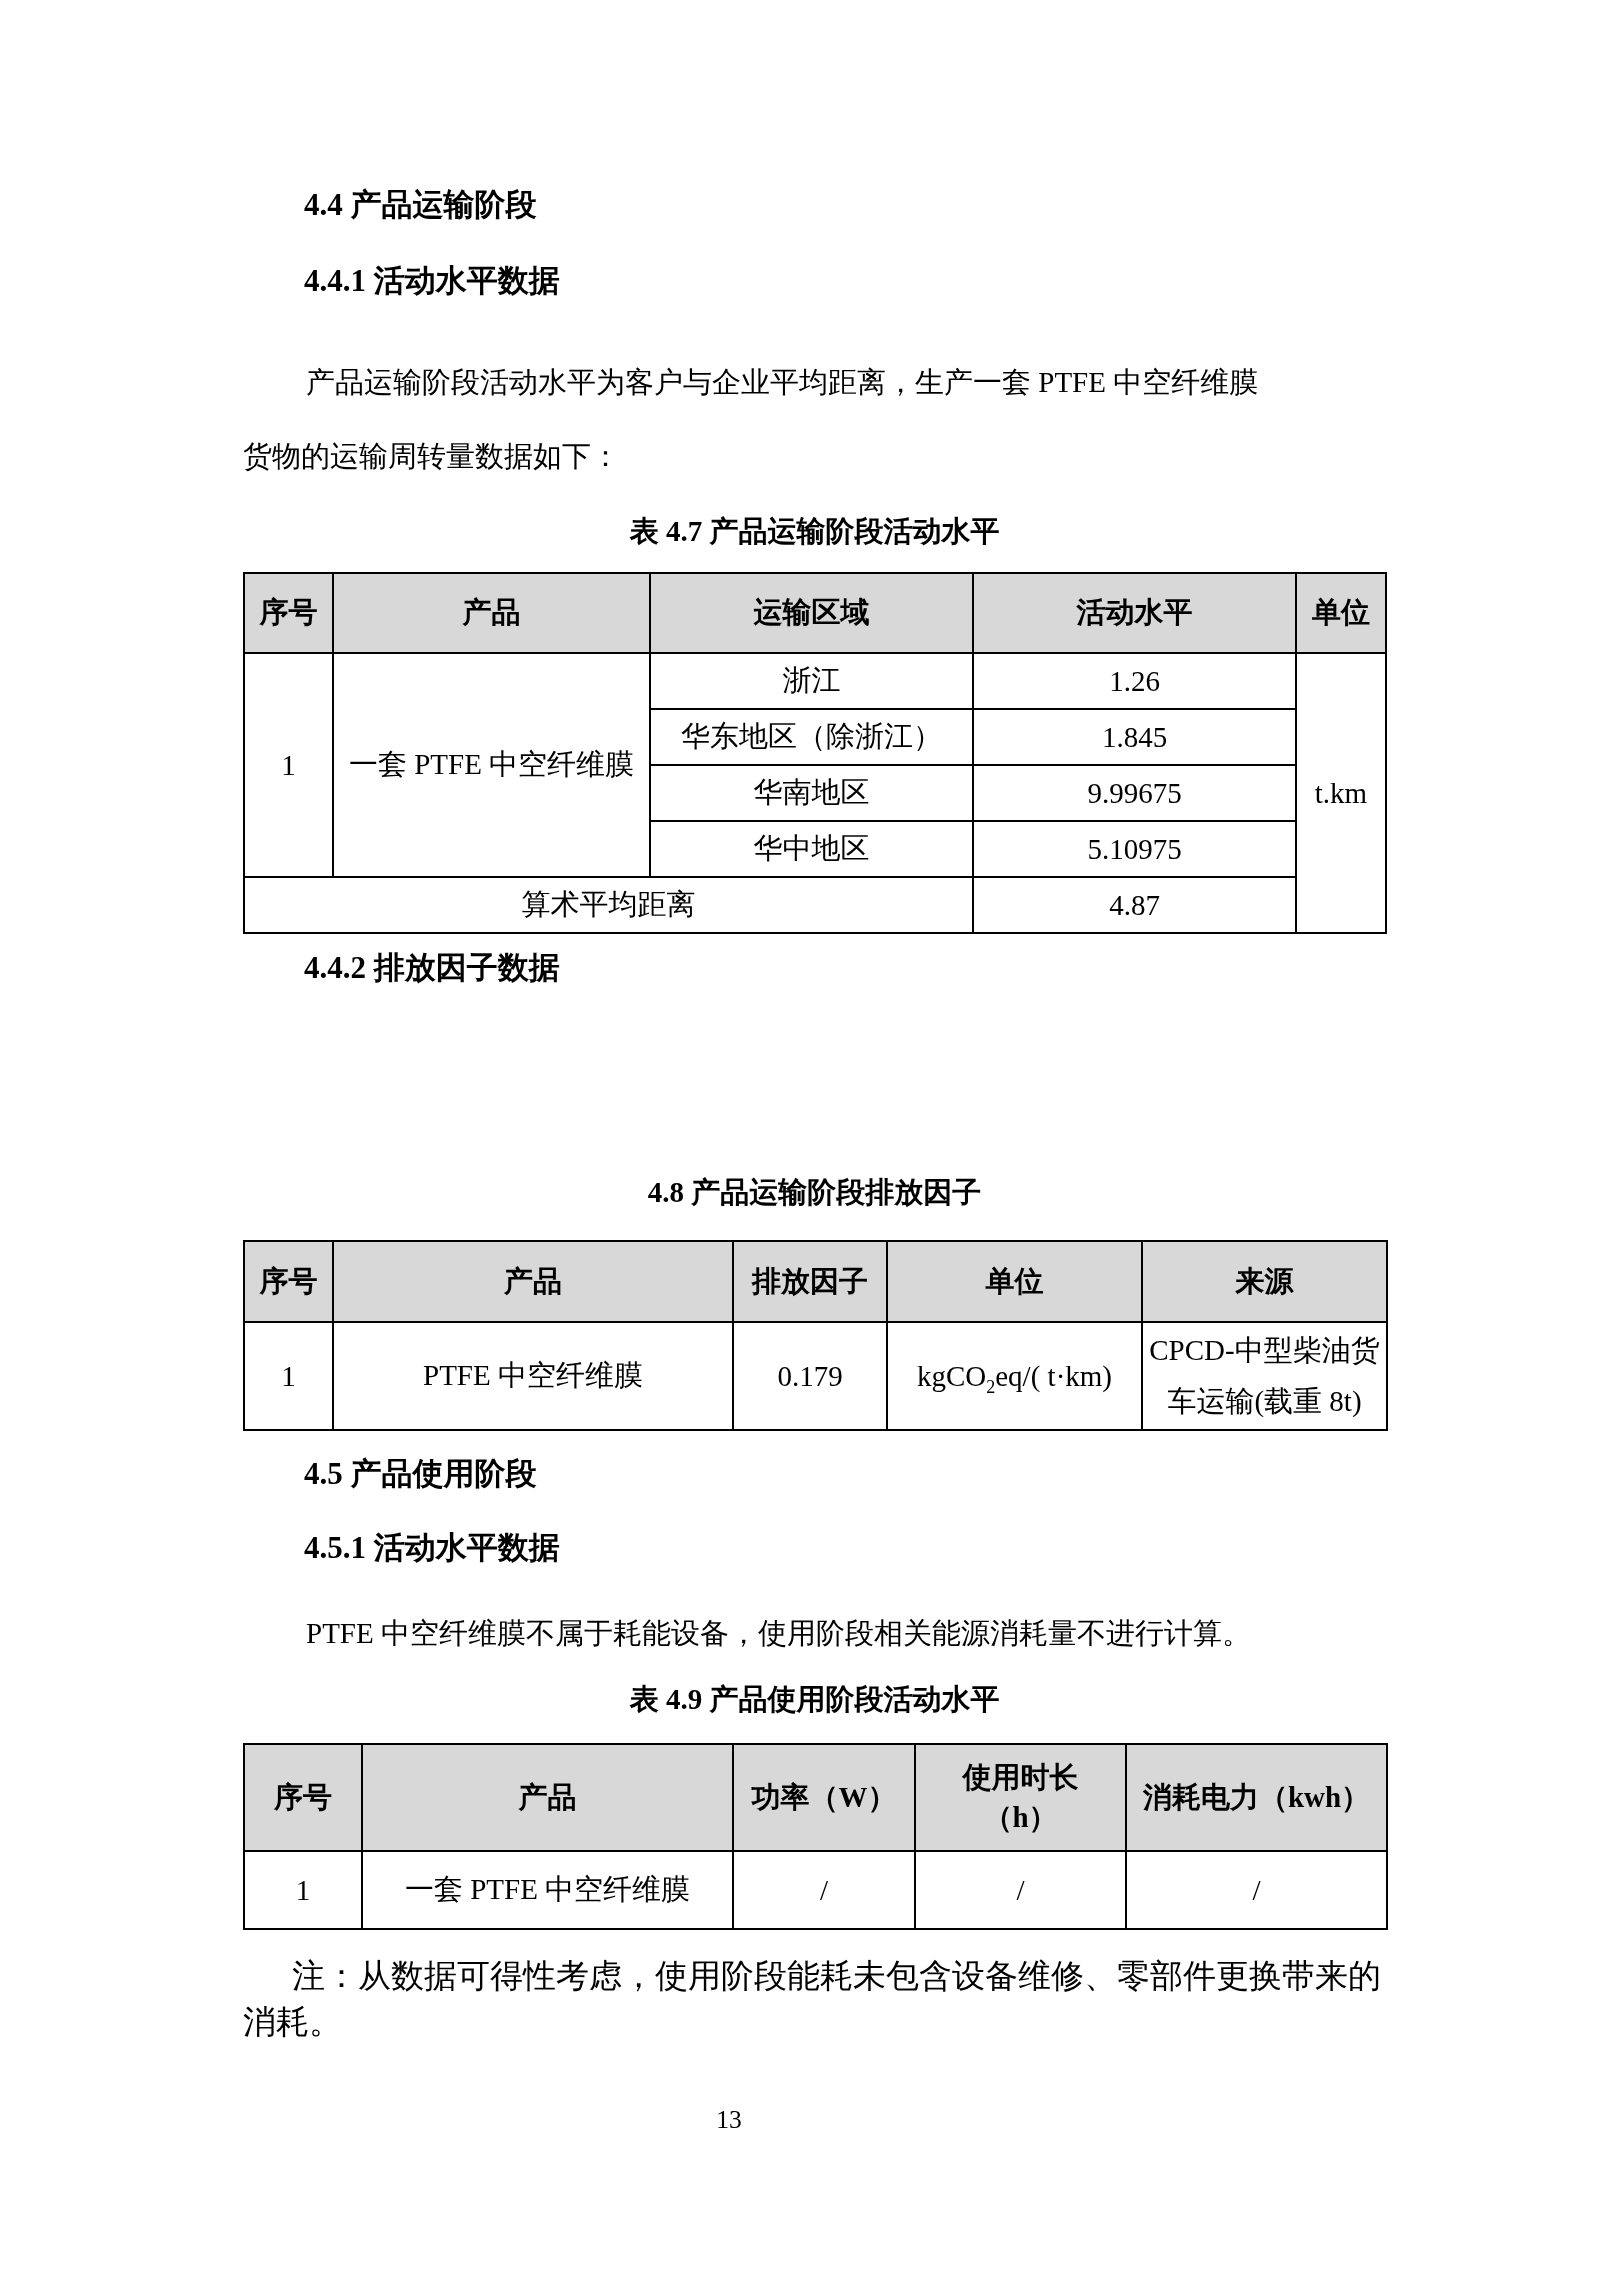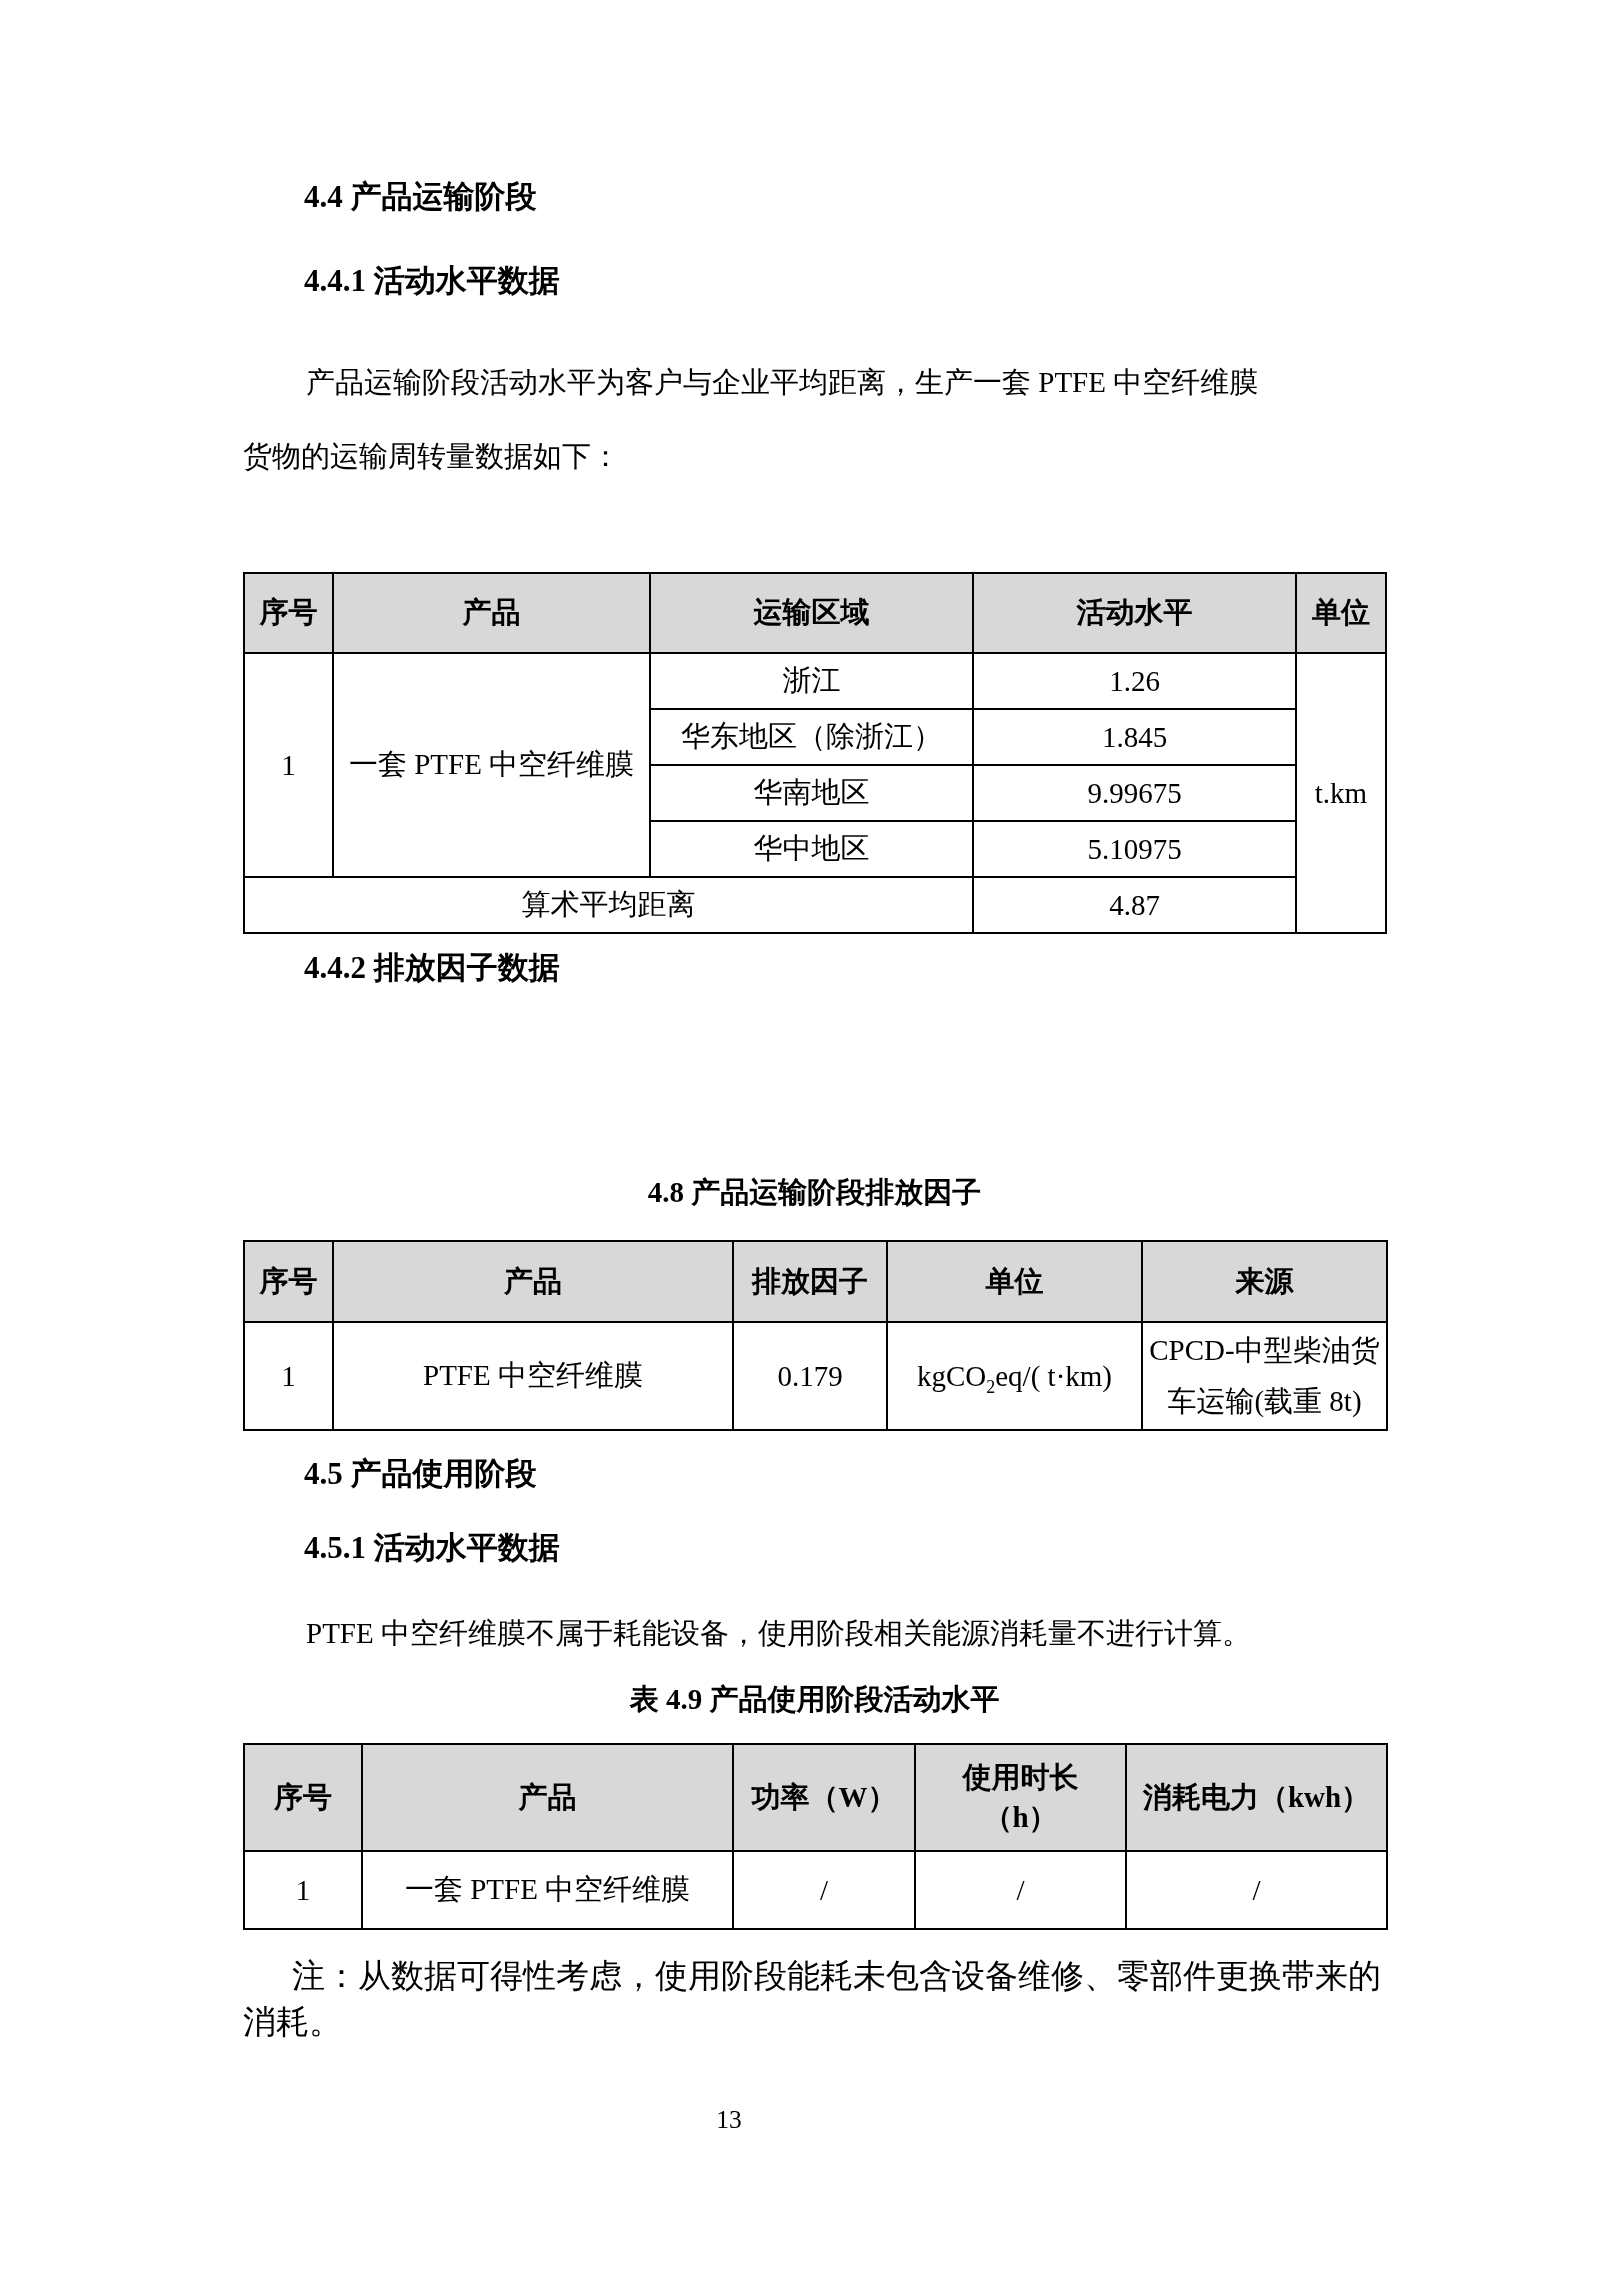--- a/index.html
+++ b/index.html
@@ -74,29 +74,30 @@
     width: 1458px;
     text-align: center;
     font-size: 25.5px;
   }
 </style>
 </head>
 <body>
 
 <div class="page">
 
-  <div class="abs heading" style="top:178px">4.4 产品运输阶段</div>
+  <div class="abs heading" style="top:186px">4.4 产品运输阶段</div>
 
   <div class="abs heading" style="top:262px">4.4.1 活动水平数据</div>
 
   <div class="abs para" style="top:345px">
     <div class="pline indent">产品运输阶段活动水平为客户与企业平均距离，生产一套 PTFE 中空纤维膜</div>
     <div class="pline">货物的运输周转量数据如下：</div>
   </div>
 
+  <div class="abs caption" style="top:513px">表 4.7 产品运输阶段活动水平</div>
 
   <table class="doc-table" style="top:572px">
     <colgroup>
       <col style="width:89px">
         <col style="width:317px">
         <col style="width:323px">
         <col style="width:323px">
         <col style="width:90px">
     </colgroup>
     <tbody>

